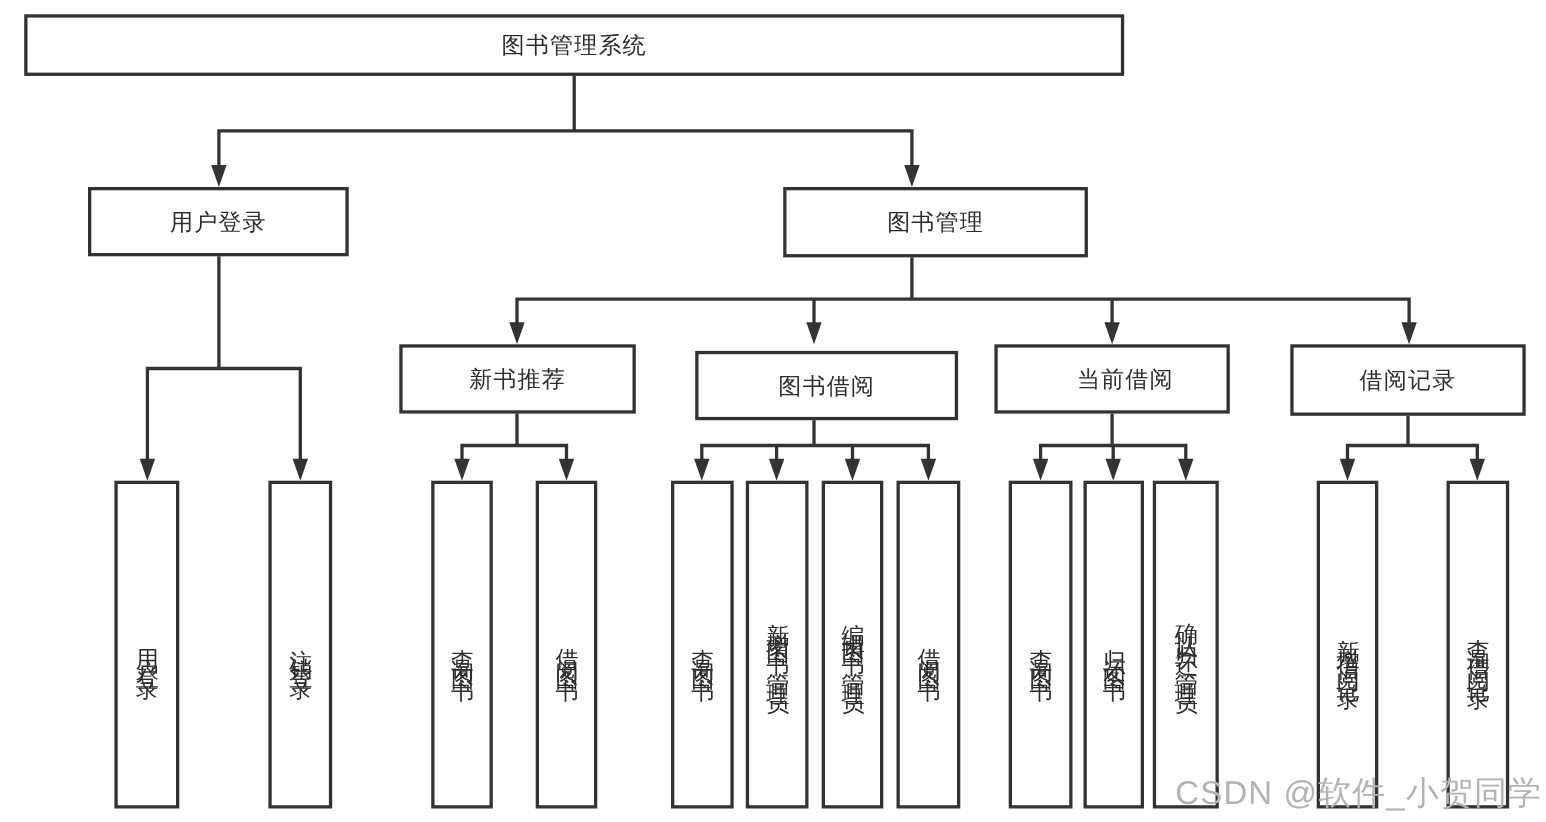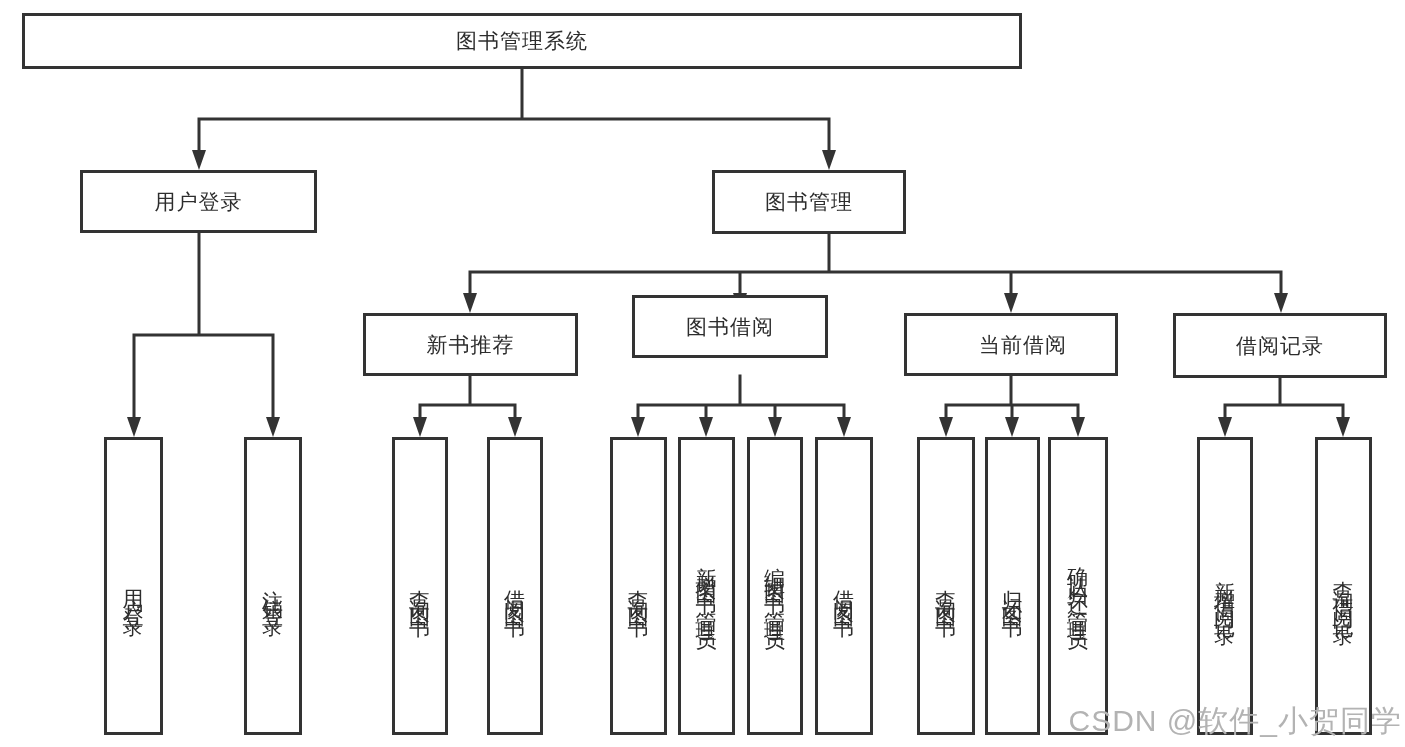--- a/index.html
+++ b/index.html
@@ -107,28 +107,28 @@
     <polygon class="ahead" points="1336,417 1350,417 1343,437"></polygon>
   </svg>
 
   <div class="node" style="left:22px; top:13px; width:1000px; height:56px;">
     <span>图书管理系统</span>
   </div>
 
   <div class="node" style="left:80px; top:170px; width:237px; height:63px;">
     <span>用户登录</span>
   </div>
-  <div class="node" style="left:712px; top:170px; width:194px; height:64px;">
+  <div class="node" style="left:712px; top:170px; width:277px; height:64px;">
     <span>图书管理</span>
   </div>
 
   <div class="node" style="left:363px; top:313px; width:215px; height:63px;">
     <span>新书推荐</span>
   </div>
-  <div class="node" style="left:632px; top:295px; width:196px; height:63px;font-family:Liberation Mono, monospace;">
+  <div class="node" style="left:632px; top:319px; width:239px; height:63px;font-family:Liberation Mono, monospace;">
     <span>图书借阅</span>
   </div>
   <div class="node" style="left:904px; top:313px; width:214px; height:63px;padding-left:24px;">
     <span>当前借阅</span>
   </div>
   <div class="node" style="left:1173px; top:313px; width:214px; height:65px;">
     <span>借阅记录</span>
   </div>
 
   <div class="node vnode" style="left:104px; top:437px; width:59px; height:298px;">

